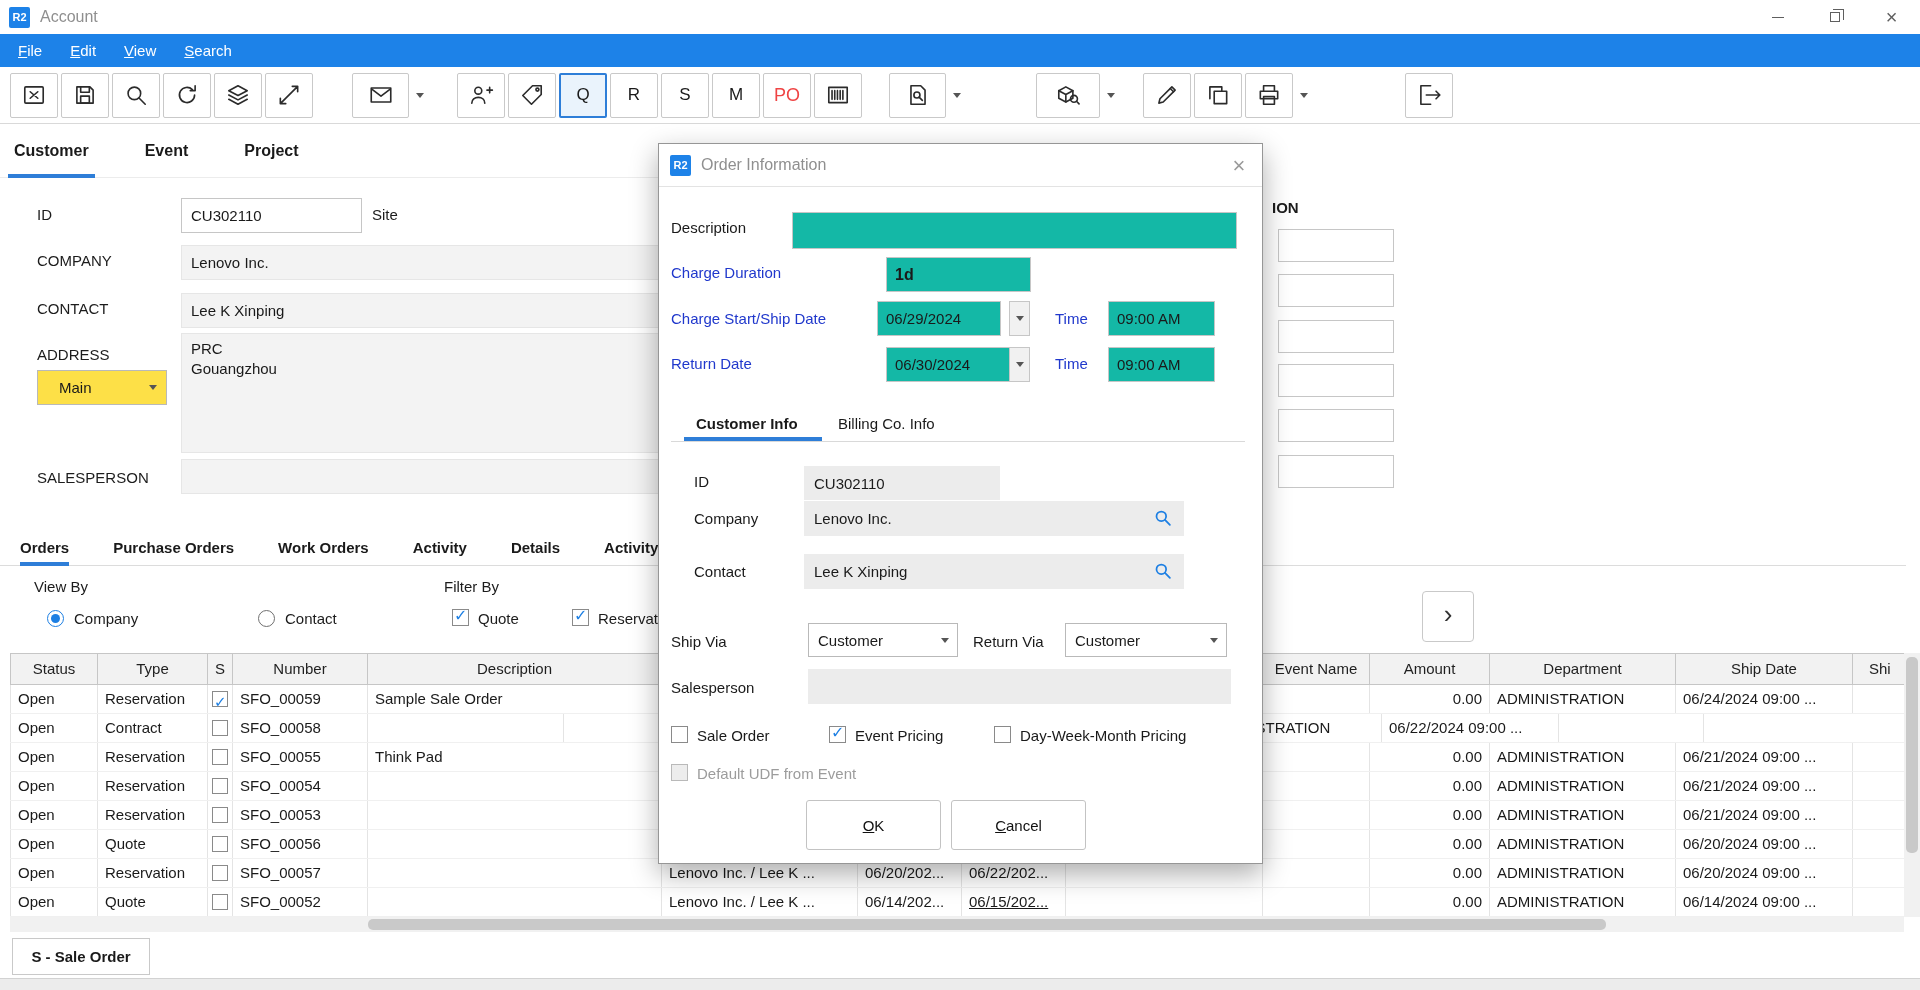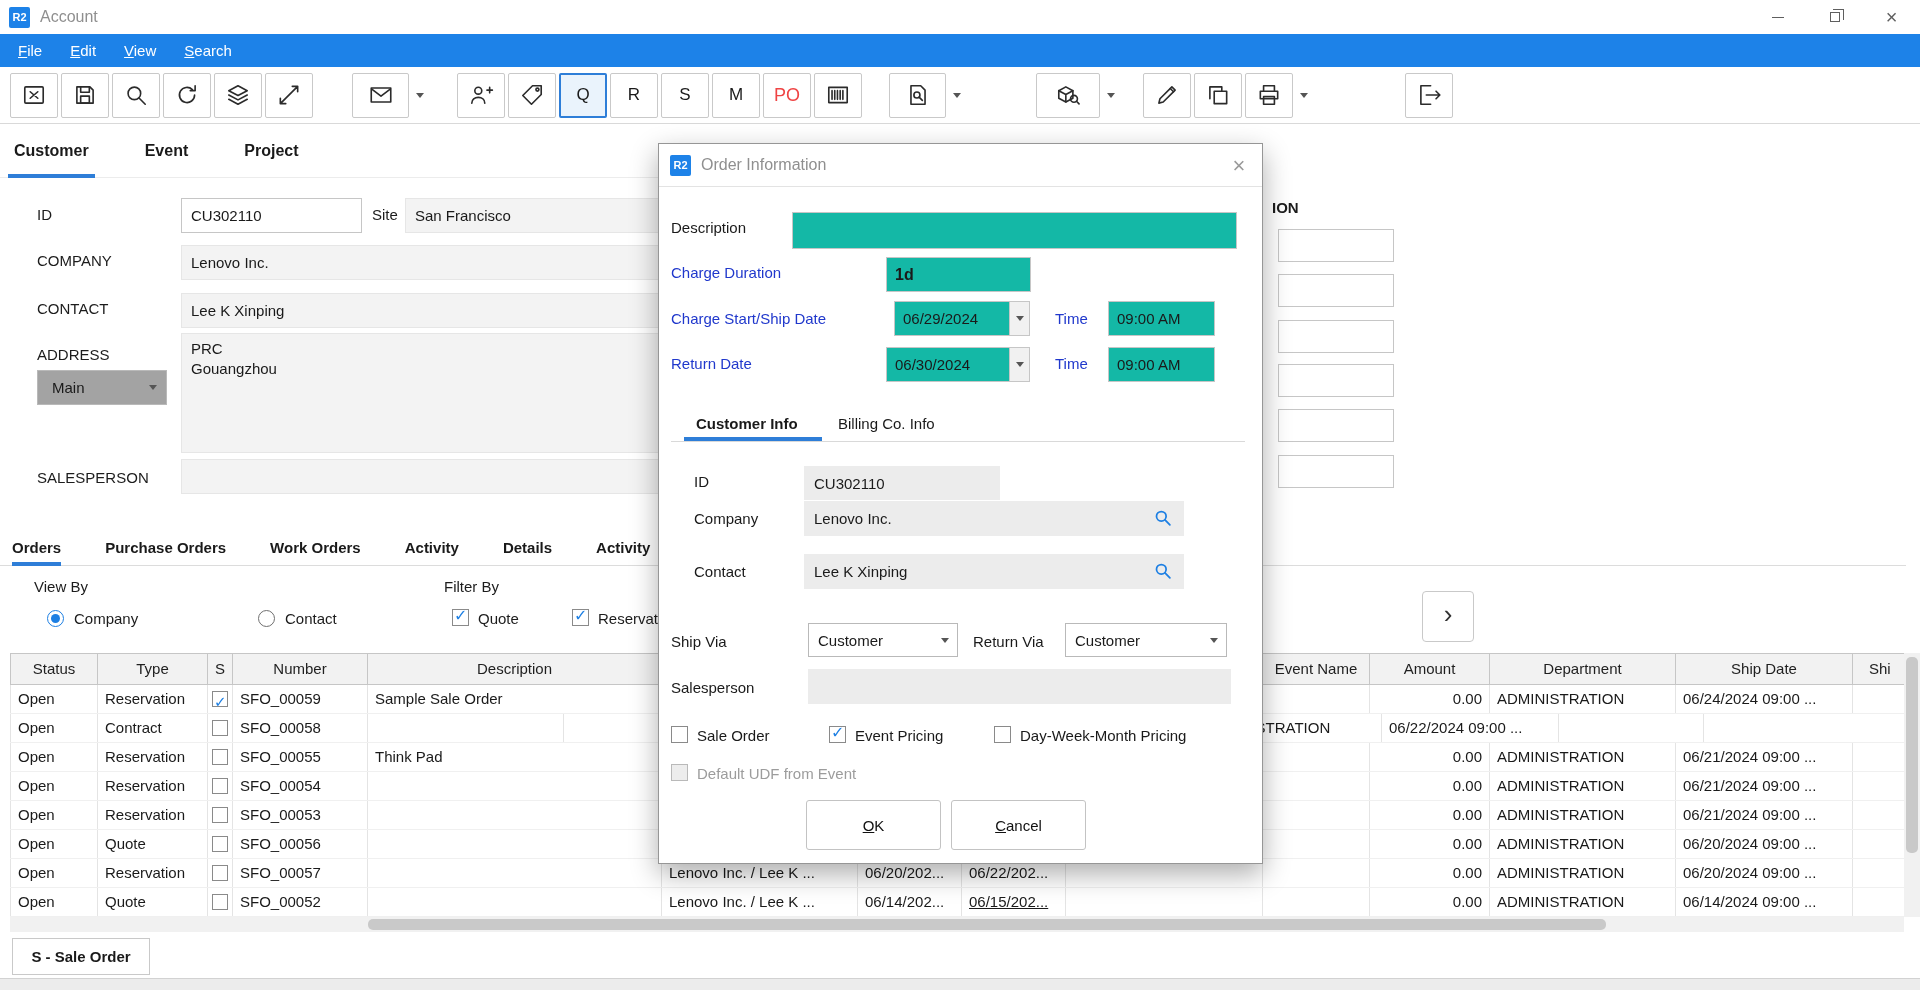--- a/index.html
+++ b/index.html
@@ -35,24 +35,24 @@
 
 .maintabs{position:absolute;left:0;top:124px;width:658px;height:54px;border-bottom:1px solid #ececec;display:flex;padding-left:12px;gap:52px}
 .mtab{font-size:16px;font-weight:bold;height:54px;line-height:54px;position:relative;padding:0 2px}
 .mtab.active::after{content:"";position:absolute;left:-4px;right:-4px;bottom:0;height:4px;background:#2e7ed8}
 
 .flabel{position:absolute;white-space:nowrap;color:#1c1c1c}
 .field{position:absolute;display:flex;align-items:center;padding:0 9px;white-space:nowrap;overflow:hidden}
 .white{background:#fff;border:1px solid #c6c6c6}
 .gray{background:#f3f3f3;border:1px solid #e6e6e6}
 .textarea{align-items:flex-start;padding-top:5px;white-space:pre-line;line-height:20px}
-.selbox{position:absolute;background:#a3a3a3;border:1px solid #b9b9b9;display:flex;align-items:center;padding:0 14px}
+.selbox{position:absolute;background:#fde047;border:1px solid #b9b9b9;display:flex;align-items:center;padding:0 21px}
 .selbox .caret{position:absolute;right:9px}
 
-.otabs{position:absolute;left:0;top:533px;width:1906px;height:33px;border-bottom:1px solid #dcdcdc;display:flex;padding-left:12px;gap:44px}
+.otabs{position:absolute;left:0;top:533px;width:1906px;height:33px;border-bottom:1px solid #dcdcdc;display:flex;padding-left:20px;gap:44px}
 .otab{font-weight:bold;height:33px;line-height:30px;position:relative;white-space:nowrap}
 .otab.active::after{content:"";position:absolute;left:0;right:0;bottom:0;height:4px;background:#2e7ed8}
 .radio{position:absolute;width:17px;height:17px;border:1px solid #6f6f6f;border-radius:50%;background:#fff}
 .radio.sel{border-color:#1d7fe3}
 .radio.sel::after{content:"";position:absolute;left:3px;top:3px;width:9px;height:9px;border-radius:50%;background:#1d7fe3}
 .cbx{position:absolute;width:17px;height:17px;border:1px solid #8a8a8a;background:#fff}
 .cbx.checked::after{content:"✓";position:absolute;left:1px;top:-4px;font-family:"DejaVu Sans",sans-serif;font-size:16px;font-weight:bold;color:#1d7fe3}
 .cbx.disabled{background:#ededed;border-color:#b9b9b9}
 .nextbtn{position:absolute;left:1422px;top:591px;width:52px;height:51px;border:1px solid #c9c9c9;border-radius:4px;background:#fff;display:flex;align-items:center;justify-content:center;font-size:26px;color:#333;padding-bottom:4px}
 
@@ -250,21 +250,20 @@
 
   <div class="maintabs">
     <div class="mtab active">Customer</div>
     <div class="mtab" style="font-weight:bold">Event</div>
     <div class="mtab">Project</div>
   </div>
 
   <div class="flabel" style="left:37px;top:206px">ID</div>
   <div class="field white" style="left:181px;top:198px;width:181px;height:35px">CU302110</div>
   <div class="flabel" style="left:372px;top:206px">Site</div>
-  <div class="field gray" style="left:405px;top:198px;width:375px;height:35px">San Francisco</div>
 
   <div class="flabel" style="left:37px;top:252px">COMPANY</div>
   <div class="field gray" style="left:181px;top:245px;width:500px;height:35px">Lenovo Inc.</div>
 
   <div class="flabel" style="left:37px;top:300px">CONTACT</div>
   <div class="field gray" style="left:181px;top:293px;width:500px;height:35px">Lee K Xinping</div>
 
   <div class="flabel" style="left:37px;top:346px">ADDRESS</div>
   <div class="field gray textarea" style="left:181px;top:333px;width:500px;height:120px">PRC
 Gouangzhou</div>
@@ -489,21 +488,21 @@
         <span>×</span>
       </div>
 
     <div class="dlabel" style="left:12px;top:75px">Description</div>
     <div class="dinput" style="left:133px;top:68px;width:445px;height:37px"></div>
 
     <div class="dlabel blue" style="left:12px;top:120px">Charge Duration</div>
     <div class="dinput bold" style="left:227px;top:113px;width:145px;height:35px;font-size:16px">1d</div>
 
     <div class="dlabel blue" style="left:12px;top:166px">Charge Start/Ship Date</div>
-    <div class="dinput" style="left:235px;top:157px;width:124px;height:35px">06/29/2024</div>
+    <div class="dinput" style="left:218px;top:157px;width:124px;height:35px">06/29/2024</div>
     <div class="spinbtn" style="left:350px;top:157px">
         <span class="caret"></span>
       </div>
     <div class="dlabel blue" style="left:396px;top:166px">Time</div>
     <div class="dinput" style="left:449px;top:157px;width:107px;height:35px">09:00 AM</div>
 
     <div class="dlabel blue" style="left:12px;top:211px">Return Date</div>
     <div class="dinput" style="left:227px;top:203px;width:124px;height:35px">06/30/2024</div>
     <div class="spinbtn" style="left:350px;top:203px">
         <span class="caret"></span>

